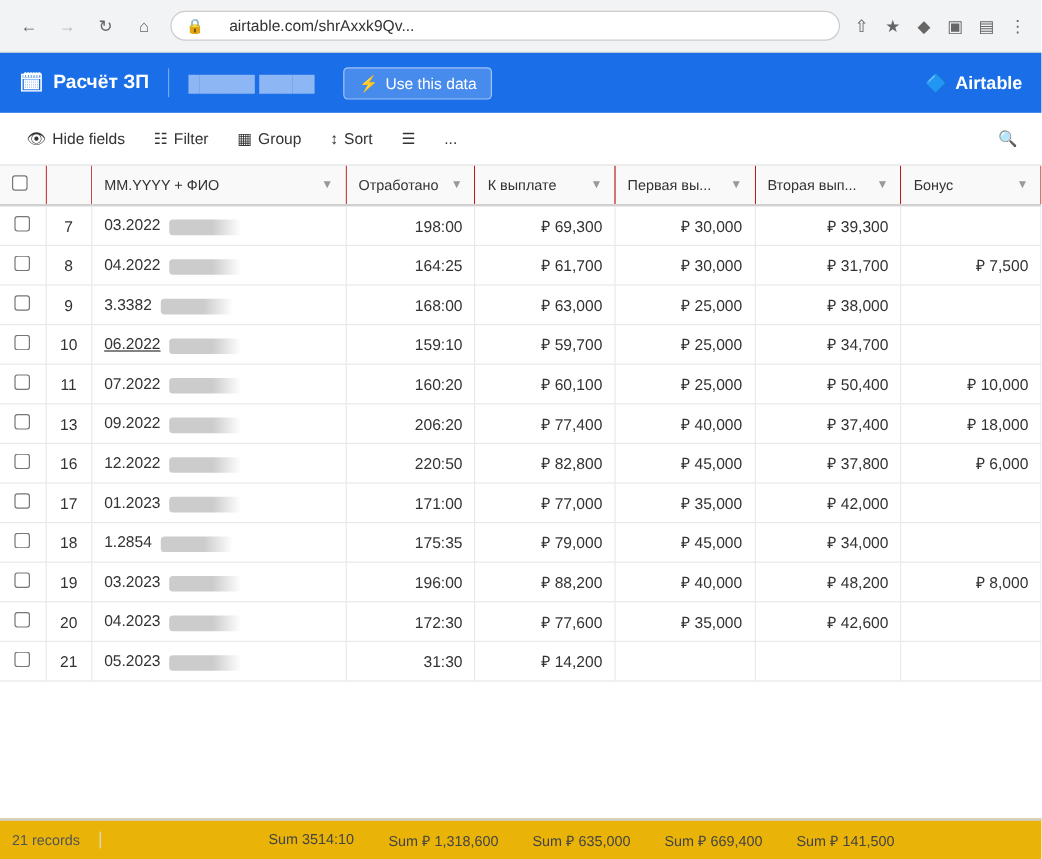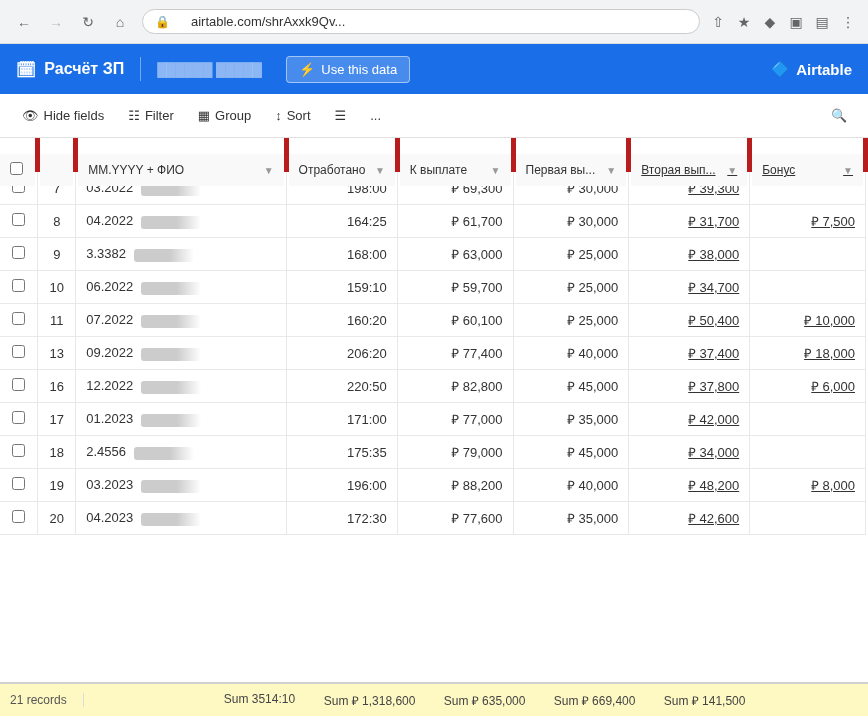--- a/index.html
+++ b/index.html
@@ -59,45 +59,45 @@
       display: flex; align-items: center; gap: 5px; padding: 5px 10px;
       border: none; background: none; border-radius: 4px; cursor: pointer; color: #333; font-size: 13px;
     }
     .toolbar-spacer { flex: 1; }
     .search-icon-btn { padding: 5px 8px; }
 
     
     .table-container { overflow-y: auto; overflow-x: hidden; height: calc(716px - 44px - 50px - 44px - 34px); }
     .table { width: 100%; border-collapse: collapse; }
     .table th {
-      background: #f9f9f9; border-right: 5px solid #b91c1c; border-bottom: 2px solid #d0d0d0;
+      background: #f9f9f9; border-right: 1px solid #b91c1c; border-bottom: 2px solid #d0d0d0;
       padding: 8px 10px; text-align: left; font-weight: 500; color: #333; font-size: 12px;
-      position: sticky; top: 16px; white-space: nowrap;
+      position: sticky; top: 0; white-space: nowrap;
     }
     .table th .col-header { display: flex; align-items: center; justify-content: space-between; }
     .table th .chevron { color: #999; font-size: 10px; margin-left: 4px; }
     .table td {
       border-right: 1px solid #e8e8e8; border-bottom: 1px solid #e8e8e8;
       padding: 7px 10px; color: #333; font-size: 13px;
     }
     .col-checkbox { width: 36px; }
     .col-row-num { width: 36px; text-align: center; color: #999; font-size: 12px; }
     .col-name { width: 200px; }
     .col-worked { width: 100px; text-align: right; }
     .col-payment { width: 110px; text-align: right; }
     .col-first { width: 110px; text-align: right; }
-    .col-second { width: 115px; text-align: right; text-decoration: underline; }
-    .col-bonus { width: 110px; text-align: right; text-decoration: underline; }
+    .col-second { width: 115px; text-align: right; }
+    .col-bonus { width: 110px; text-align: right; }
     .blurred { color: #aaa; background: linear-gradient(90deg, #ccc 60%, transparent 100%); border-radius: 3px; display: inline-block; min-width: 60px; height: 13px; vertical-align: middle; }
     td.text-right { text-align: right; }
     .row-num { color: #999; font-size: 12px; text-align: center; }
 
     
     .status-bar {
-      border-top: 2px solid #d0d0d0; background: #fef9c3;
+      border-top: 2px solid #d0d0d0; background: #eab308;
       display: flex; align-items: center; height: 34px; padding: 0 10px;
       font-size: 12px; color: #555;
     }
     .status-records { padding-right: 16px; border-right: 1px solid #ddd; margin-right: 10px; }
     .sum-cells { display: flex; flex: 1; }
     .sum-cell { font-size: 12px; color: #444; padding: 0 10px; }
 
     
     .table-container::-webkit-scrollbar { width: 8px; }
     .table-container::-webkit-scrollbar-track { background: #f1f1f1; }
@@ -269,21 +269,21 @@
     <td class="col-first text-right">₽ 25,000</td>
     <td class="col-second text-right">₽ 38,000</td>
     <td class="col-bonus text-right"></td>
   </tr>
         <tr>
     <td class="checkbox-cell col-checkbox">
       <input type="checkbox" style="">
     </td>
     <td class="row-num col-row-num">10</td>
     <td class="col-name">
-      <span style="margin-right:4px;">06.2022</span>
+      <span style="margin-right:4px;text-decoration:underline;">06.2022</span>
       <span class="blurred"></span>
     </td>
     <td class="col-worked text-right">159:10</td>
     <td class="col-payment text-right">₽ 59,700</td>
     <td class="col-first text-right">₽ 25,000</td>
     <td class="col-second text-right">₽ 34,700</td>
     <td class="col-bonus text-right"></td>
   </tr>
         <tr>
     <td class="checkbox-cell col-checkbox">
@@ -344,21 +344,21 @@
     <td class="col-first text-right">₽ 35,000</td>
     <td class="col-second text-right">₽ 42,000</td>
     <td class="col-bonus text-right"></td>
   </tr>
         <tr>
     <td class="checkbox-cell col-checkbox">
       <input type="checkbox" style="">
     </td>
     <td class="row-num col-row-num">18</td>
     <td class="col-name">
-      <span style="margin-right:4px;">2.4556</span>
+      <span style="margin-right:4px;">1.2854</span>
       <span class="blurred"></span>
     </td>
     <td class="col-worked text-right">175:35</td>
     <td class="col-payment text-right">₽ 79,000</td>
     <td class="col-first text-right">₽ 45,000</td>
     <td class="col-second text-right">₽ 34,000</td>
     <td class="col-bonus text-right"></td>
   </tr>
         <tr>
     <td class="checkbox-cell col-checkbox">
@@ -381,20 +381,35 @@
     </td>
     <td class="row-num col-row-num">20</td>
     <td class="col-name">
       <span style="margin-right:4px;">04.2023</span>
       <span class="blurred"></span>
     </td>
     <td class="col-worked text-right">172:30</td>
     <td class="col-payment text-right">₽ 77,600</td>
     <td class="col-first text-right">₽ 35,000</td>
     <td class="col-second text-right">₽ 42,600</td>
+    <td class="col-bonus text-right"></td>
+  </tr>
+        <tr>
+    <td class="checkbox-cell col-checkbox">
+      <input type="checkbox" style="">
+    </td>
+    <td class="row-num col-row-num">21</td>
+    <td class="col-name">
+      <span style="margin-right:4px;">05.2023</span>
+      <span class="blurred"></span>
+    </td>
+    <td class="col-worked text-right">31:30</td>
+    <td class="col-payment text-right">₽ 14,200</td>
+    <td class="col-first text-right"></td>
+    <td class="col-second text-right"></td>
     <td class="col-bonus text-right"></td>
   </tr>
       </tbody>
   </table>
 </div>
 
 <div class="status-bar">
   <div class="status-records">21 records</div>
   <div class="sum-cells">
     <div class="sum-cell" style="min-width:120px;"></div>

